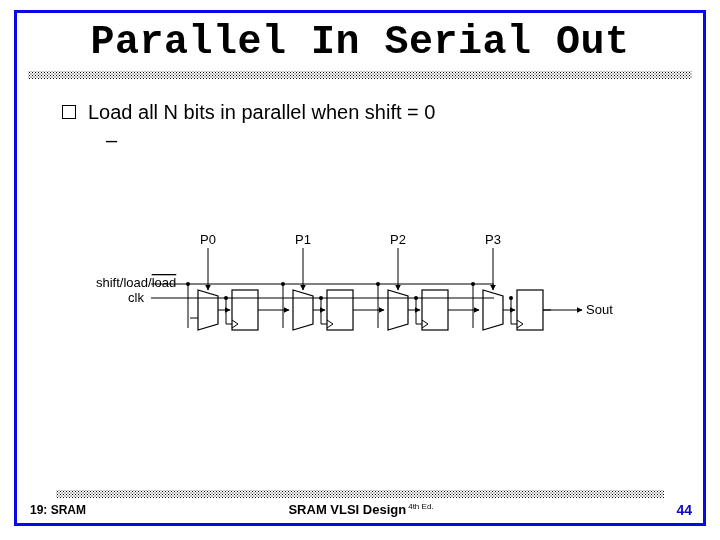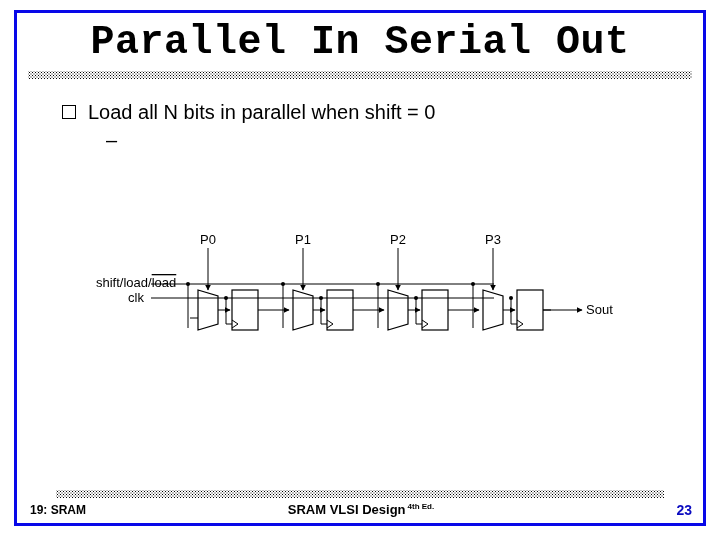--- a/index.html
+++ b/index.html
@@ -100,21 +100,21 @@
   }
   .footer-center {
     position: absolute;
     left: 50%;
     transform: translateX(-50%);
     font-size: 13px;
     font-weight: bold;
   }
   .footer-center .ed {
     font-size: 8px;
-    font-weight: bold;
+    font-weight: normal;
     vertical-align: super;
     margin-left: 2px;
   }
   .pagenum {
     color: #0a0ac0;
     font-size: 14px;
     font-weight: bold;
   }
   .hatch-footer {
     position: absolute;
@@ -217,14 +217,14 @@
 </svg>
 </div>
 
 <div class="hatch pattern hatch-footer"></div>
 
 <div class="footer">
   <span>19: SRAM</span>
   <span class="footer-center">
     <span>SRAM VLSI Design</span><span class="ed">4th Ed.</span>
   </span>
-  <span class="pagenum">23</span>
+  <span class="pagenum">44</span>
 </div>
 
 </body></html>

